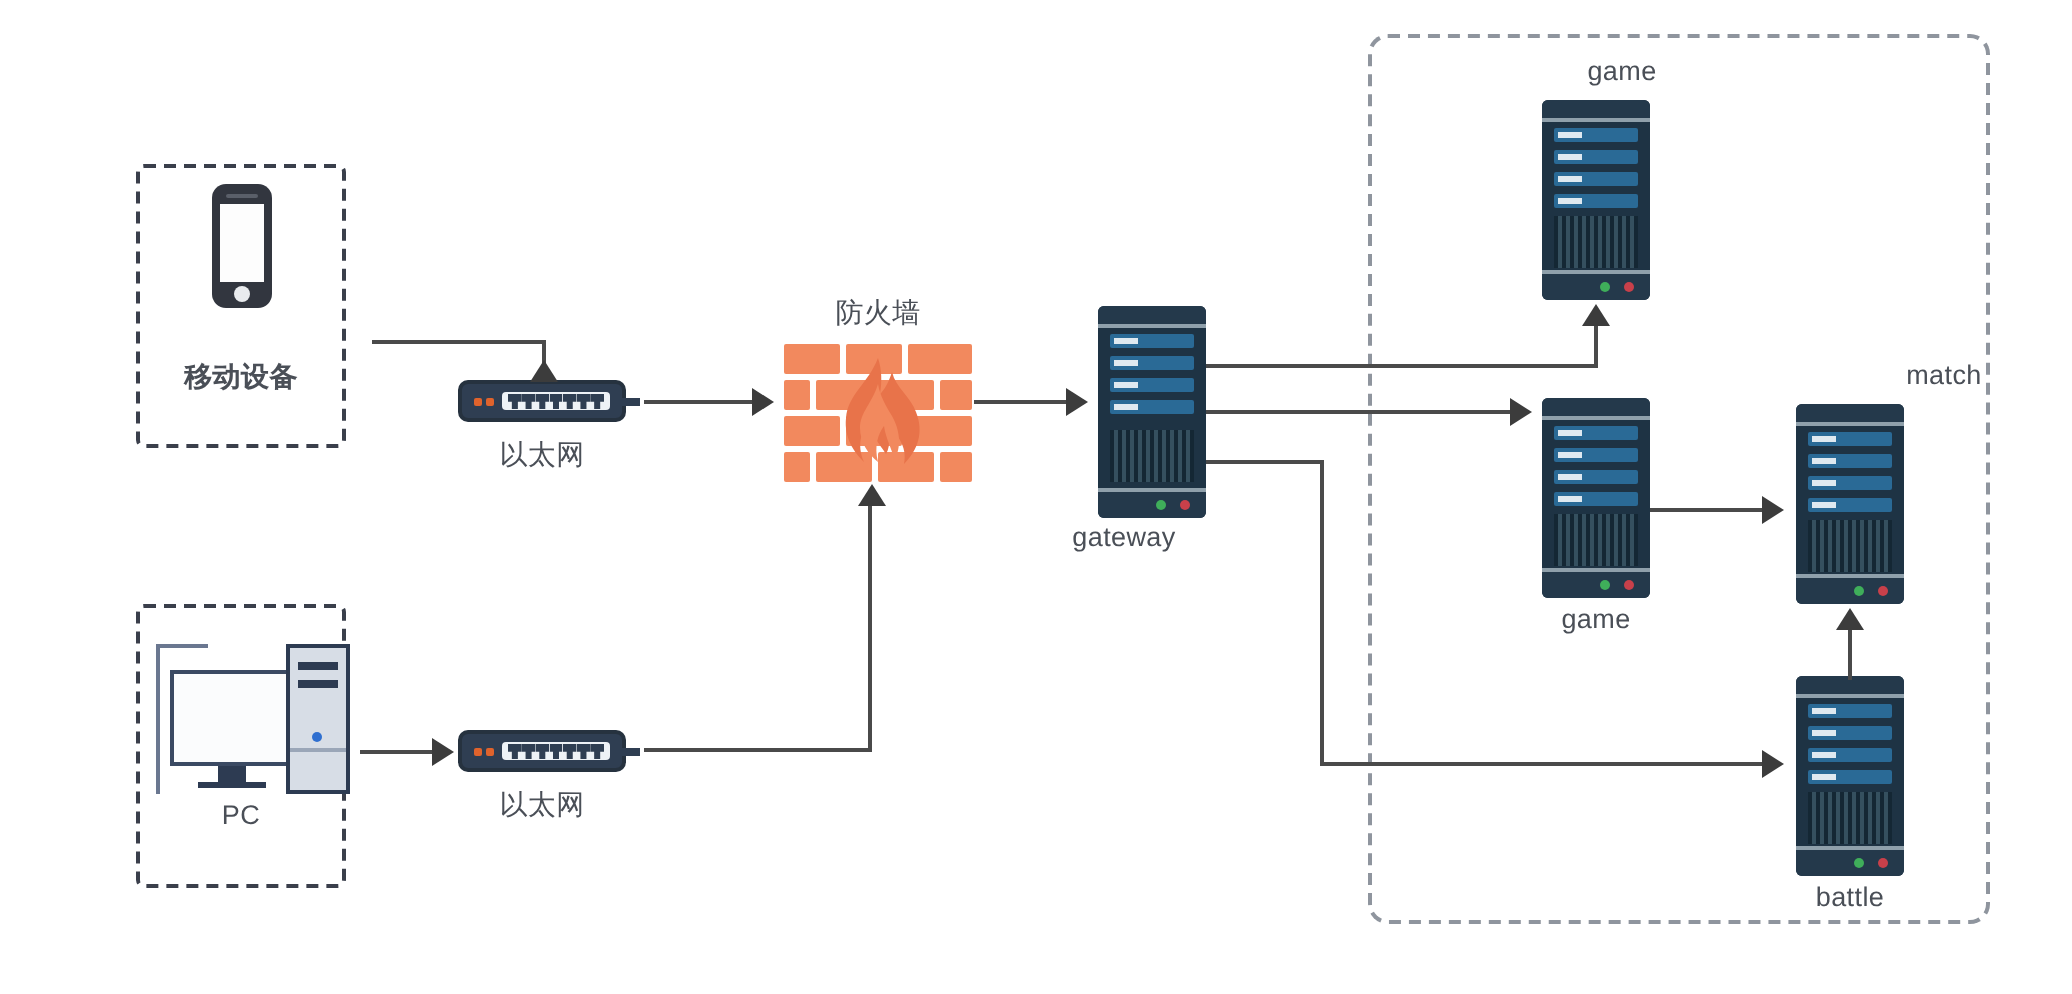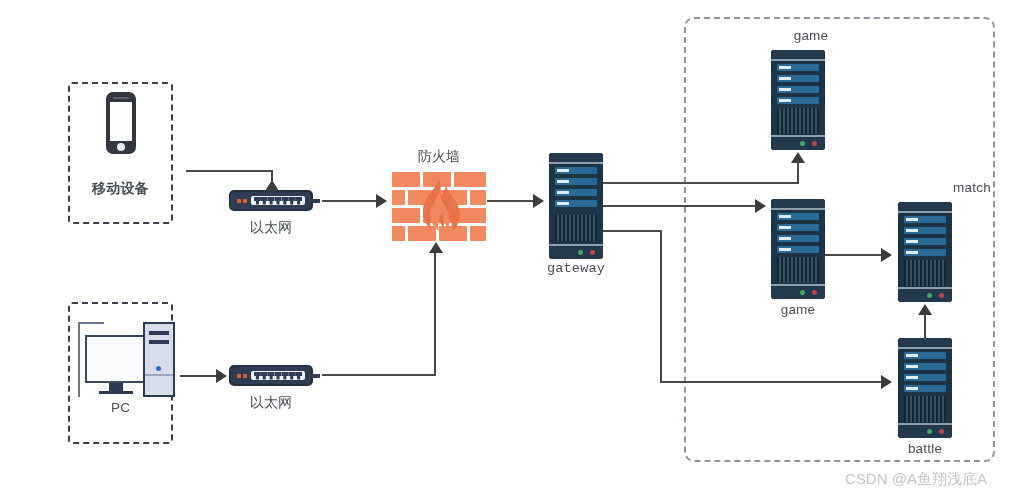--- a/index.html
+++ b/index.html
@@ -188,21 +188,21 @@
       <div class="bay"></div>
       <div class="bay"></div>
       <div class="bay"></div>
       <div class="bay"></div>
     </div>
     <div class="vent" style="top:62px;"></div>
     <div class="foot"></div>
     <div class="dot g" style="right:20px;"></div>
     <div class="dot r" style="right:8px;"></div>
   </div>
-  <div class="label" style="left:539px;top:261px;width:74px;font-family:Liberation Mono, monospace;">gateway</div>
+  <div class="label" style="left:525px;top:261px;width:74px;">gateway</div>
 
   <div class="zone server-zone" style="left:684px;top:17px;width:311px;height:445px;"></div>
 
   <div class="label" style="left:774px;top:28px;width:74px;">game</div>
   <div class="srv" style="left:771px;top:50px;width:54px;height:100px;">
     <div class="cap"></div>
     <div class="bays">
       <div class="bay"></div>
       <div class="bay"></div>
       <div class="bay"></div>
@@ -287,15 +287,14 @@
   <div class="line v" style="left:660px;top:230px;height:153px;"></div>
   <div class="line h" style="left:660px;top:381px;width:222px;"></div>
   <div class="arrow right" style="left:881px;top:375px;"></div>
 
   <div class="line h" style="left:825px;top:254px;width:57px;"></div>
   <div class="arrow right" style="left:881px;top:248px;"></div>
 
   <div class="line v" style="left:924px;top:315px;height:25px;"></div>
   <div class="arrow up" style="left:918px;top:304px;"></div>
 
-  <div class="watermark" style="left:845px;top:470px;">CSDN @A鱼翔浅底A</div>
 
 </div>
 
 </body></html>

